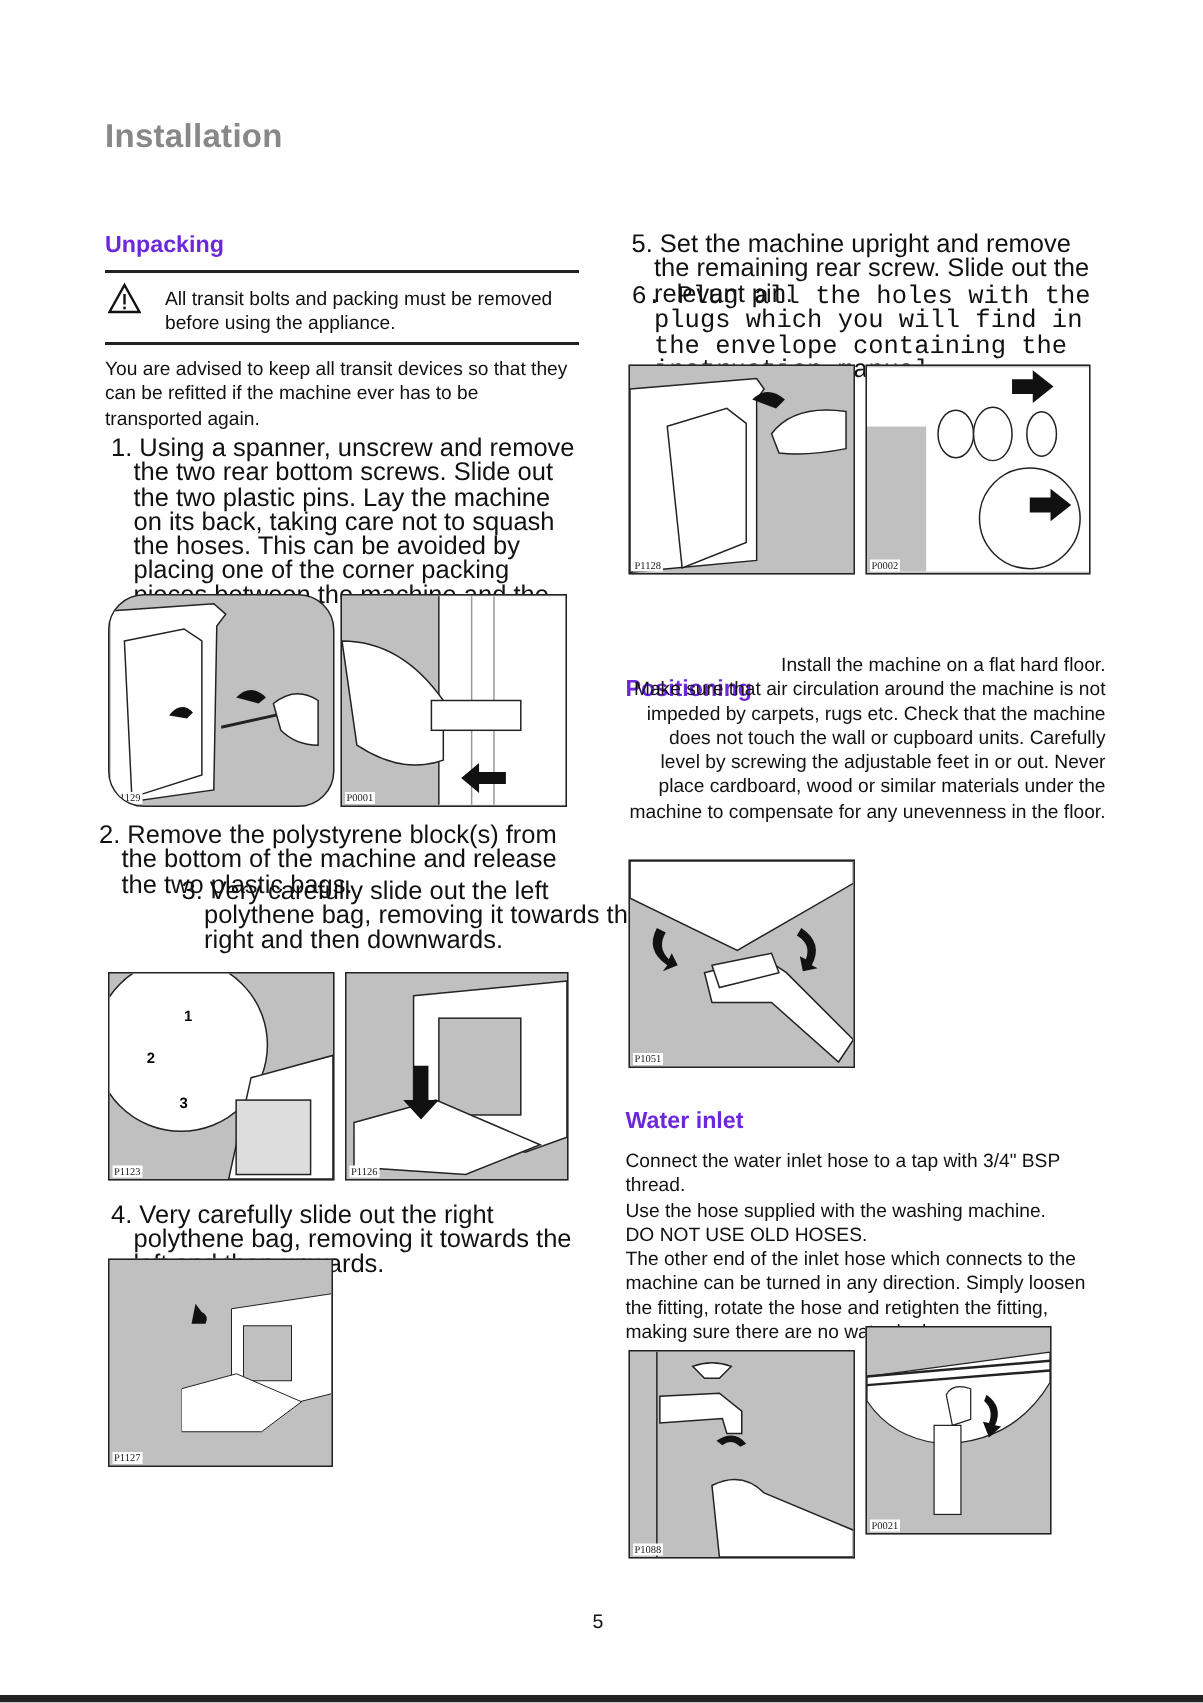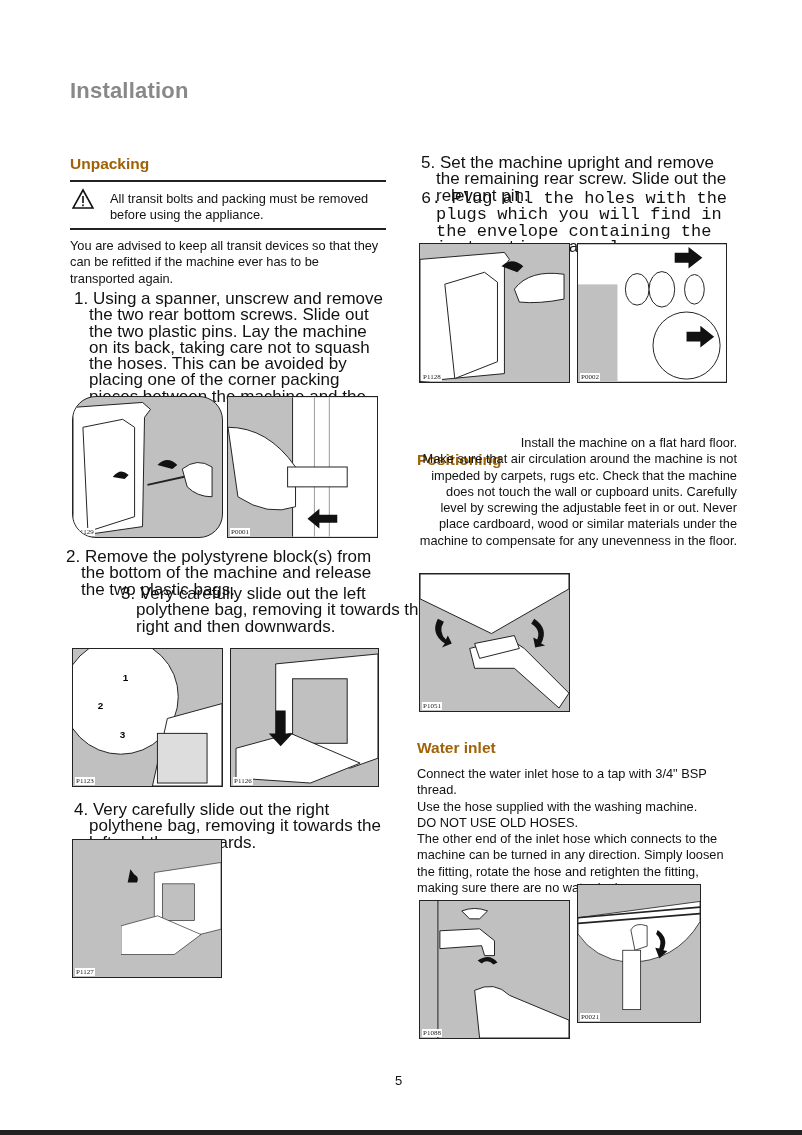--- a/index.html
+++ b/index.html
@@ -1,20 +1,20 @@
 <!DOCTYPE html>
 <html><head>
 <meta charset="utf-8">
 <style>
   * { box-sizing: border-box; margin: 0; padding: 0; }
   body { width: 802px; height: 1135px; background: #fff; position: relative; overflow: hidden;
          font-family: "Liberation Sans", sans-serif; color: #111; }
   .abs { position: absolute; }
   .page-title { left: 70px; top: 78px; font-size: 22px; font-weight: bold; color: #888; letter-spacing: 0.2px; }
-  .h2 { font-size: 15.5px; font-weight: bold; color: #a16207; }
+  .h2 { font-size: 15.5px; font-weight: bold; color: #6d28d9; }
   .p { font-size: 12.8px; line-height: 16.3px; }
   .step { font-size: 17px; line-height: 16.3px; padding-left: 19px; text-indent: -15px; }
   .rule { height: 1.5px; background: #222; }
   .fig { border: 1.5px solid #222; background: #c0c0c0; overflow: hidden; }
   .fig svg { width: 100%; height: 100%; display: block; }
   .fig .code { position: absolute; left: 2px; bottom: 1px; font-family: "Liberation Serif", serif; font-size: 7px; background: #fff; padding: 0 1px; color: #222; }
   .page-num { left: 395px; top: 1073px; font-size: 13px; }
   .bottom-bar { left: 0; top: 1130px; width: 802px; height: 5px; background: #222; }
 </style>
 </head>

